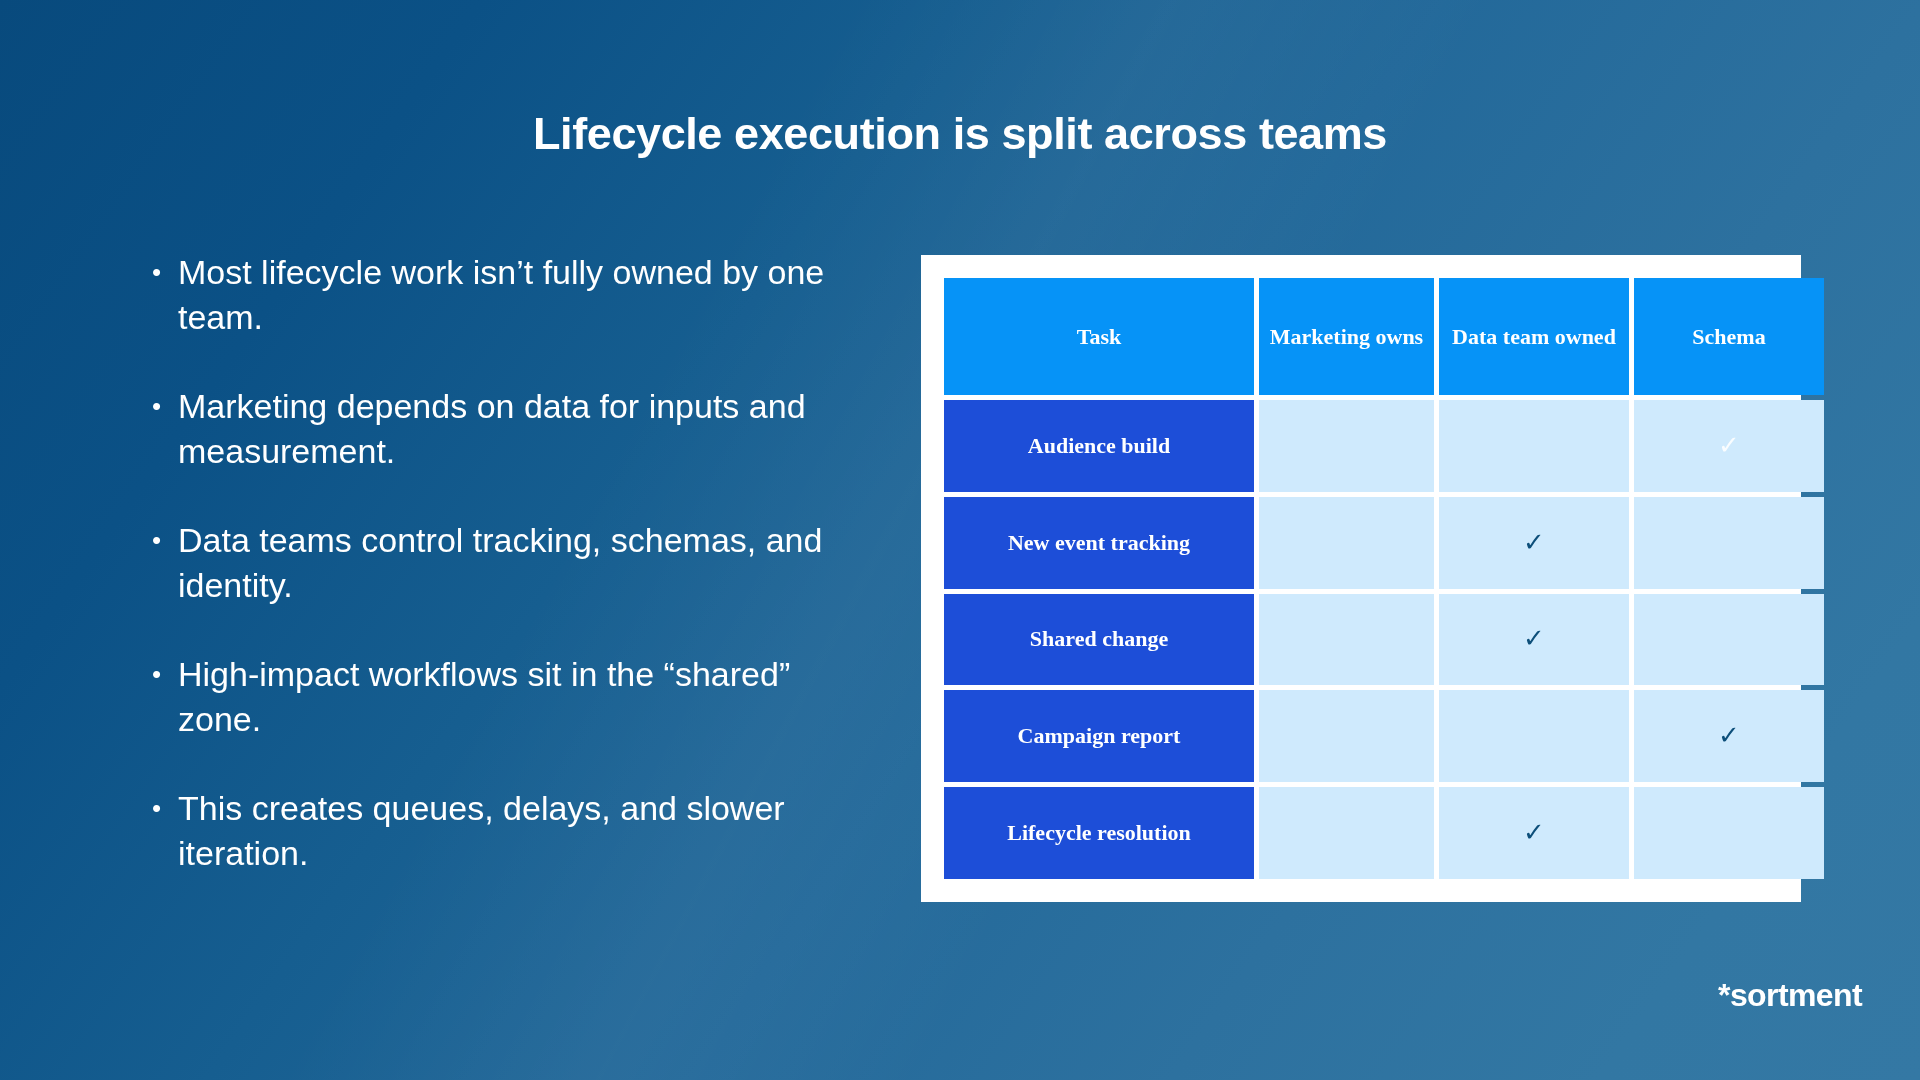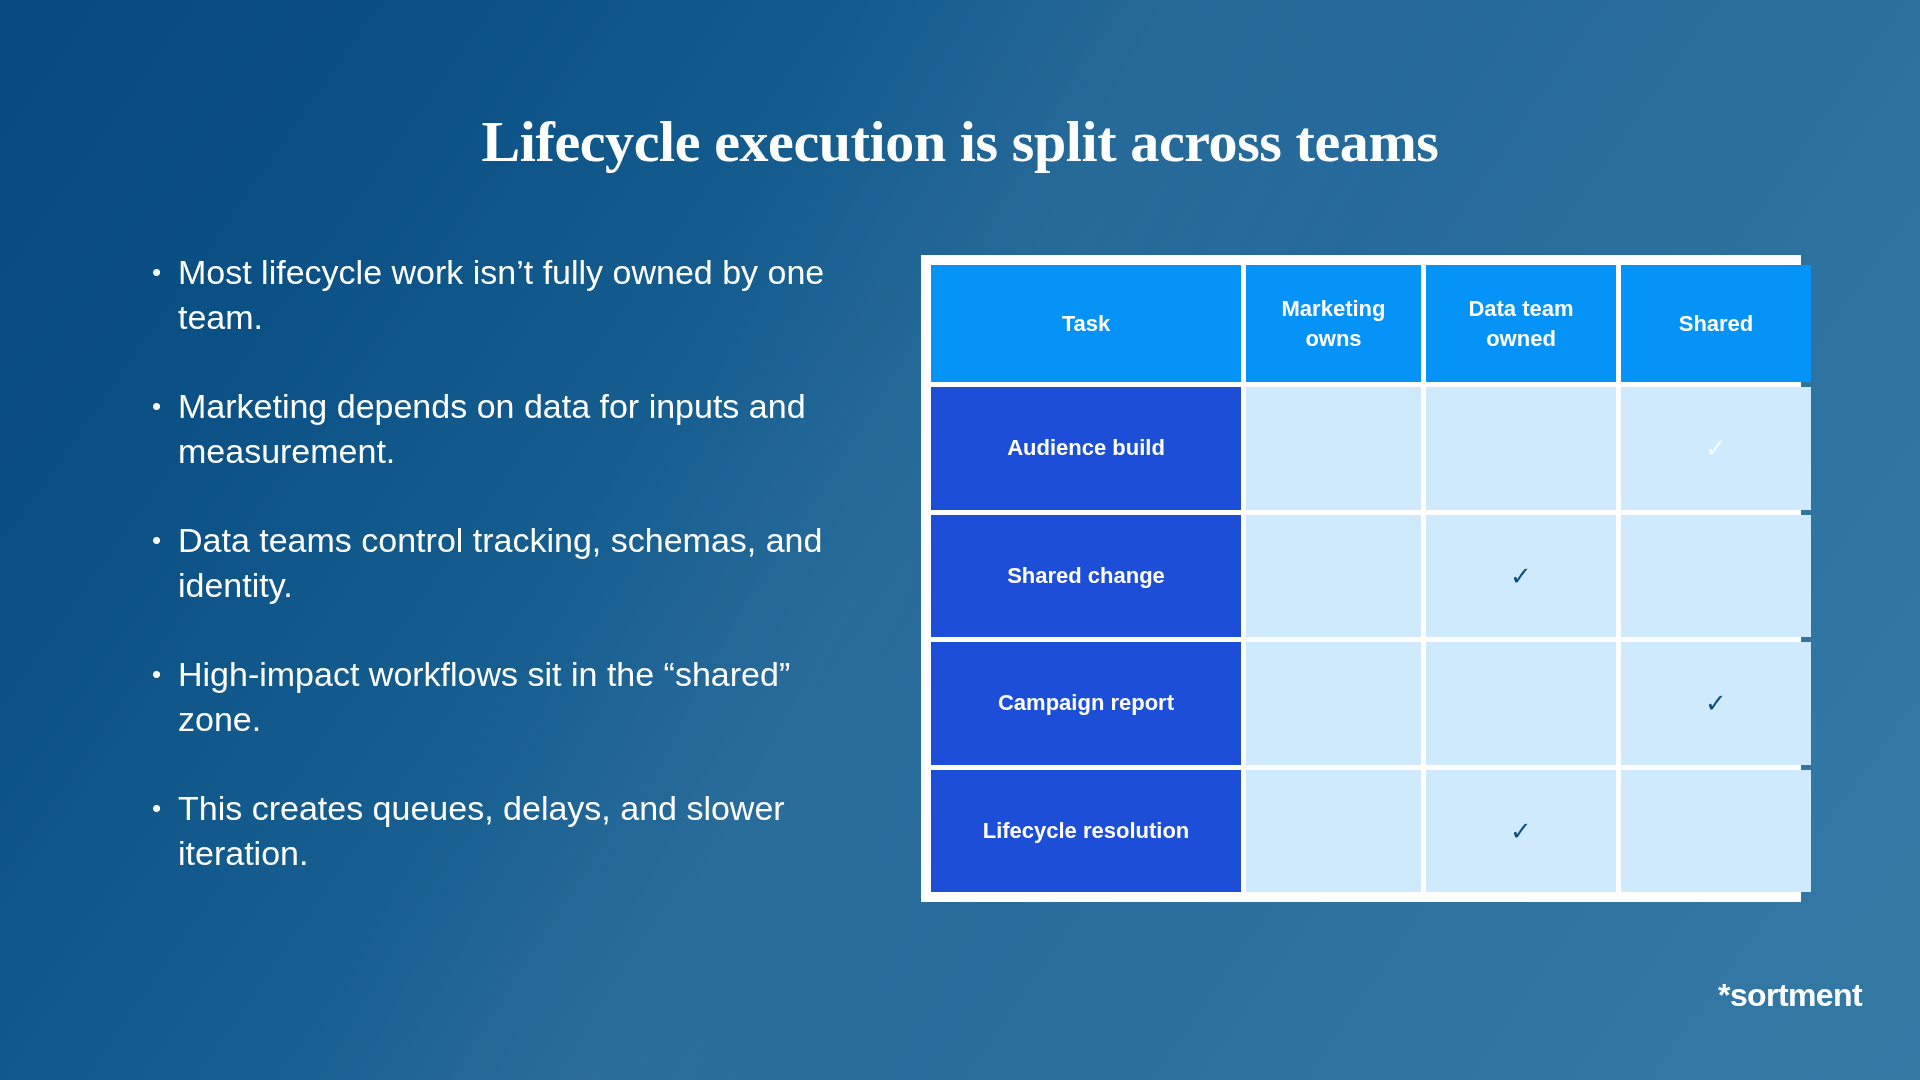--- a/index.html
+++ b/index.html
@@ -34,24 +34,23 @@
        rgba(255,255,255,0) 60%);
     pointer-events:none;
   }
 
   
   #title {
     position:absolute;
     top:108px; left:0; width:1920px;
     text-align:center;
     color:#ffffff;
-    font-size:58px;
+    font-size:45px;
     font-weight:bold;
     letter-spacing:-0.4px;
-    font-family:Liberation Serif, serif;
   }
 
   
   #bullets {
     position:absolute;
     left:152px; top:250px;
     width:680px;
   }
   .bullet-item {
     display:flex;
@@ -73,21 +72,22 @@
     line-height:45px;
     font-weight:normal;
   }
 
   
   #table-wrap {
     position:absolute;
     left:921px; top:255px;
     width:880px; height:647px;
     background:#ffffff;
-    padding:5px;
+    padding:18px;
+    font-family:Liberation Serif, serif;
   }
   table#matrix {
     width:100%; height:100%;
     border-collapse:separate;
     border-spacing:5px;
     table-layout:fixed;
   }
   #matrix col.c-task   { width:310px; }
   #matrix col.c-mkt    { width:175px; }
   #matrix col.c-data   { width:190px; }
@@ -176,29 +176,35 @@
         <col class="c-task">
           <col class="c-mkt">
           <col class="c-data">
           <col class="c-shared">
       </colgroup>
       <thead>
         <tr>
           <th>Task</th>
           <th>Marketing owns</th>
           <th>Data team owned</th>
-          <th>Shared</th>
+          <th>Schema</th>
         </tr>
       </thead>
       <tbody>
         <tr>
           <td class="task-cell">Audience build</td>
           <td class="mark-cell"><span class="check"></span></td>
           <td class="mark-cell"><span class="check"></span></td>
           <td class="mark-cell"><span class="check faint">✓</span></td>
+        </tr>
+        <tr>
+          <td class="task-cell">New event tracking</td>
+          <td class="mark-cell"><span class="check"></span></td>
+          <td class="mark-cell"><span class="check">✓</span></td>
+          <td class="mark-cell"><span class="check"></span></td>
         </tr>
         <tr>
           <td class="task-cell">Shared change</td>
           <td class="mark-cell"><span class="check"></span></td>
           <td class="mark-cell"><span class="check">✓</span></td>
           <td class="mark-cell"><span class="check"></span></td>
         </tr>
         <tr>
           <td class="task-cell">Campaign report</td>
           <td class="mark-cell"><span class="check"></span></td>

